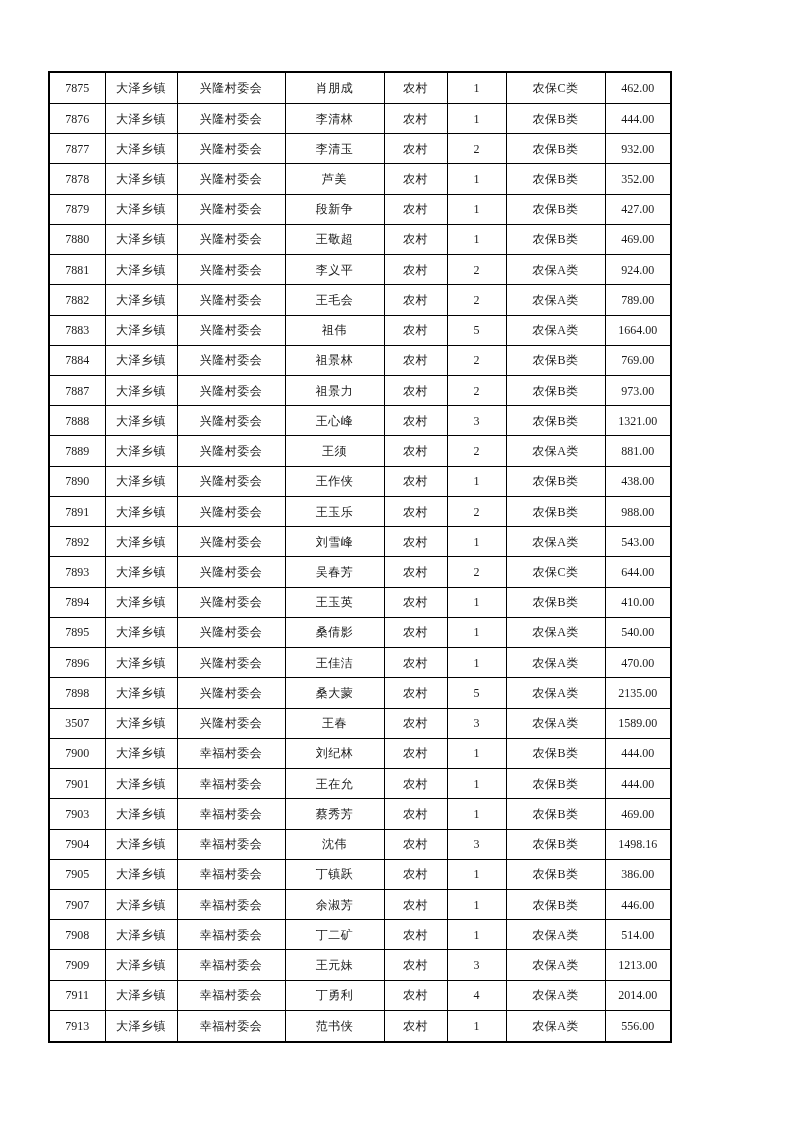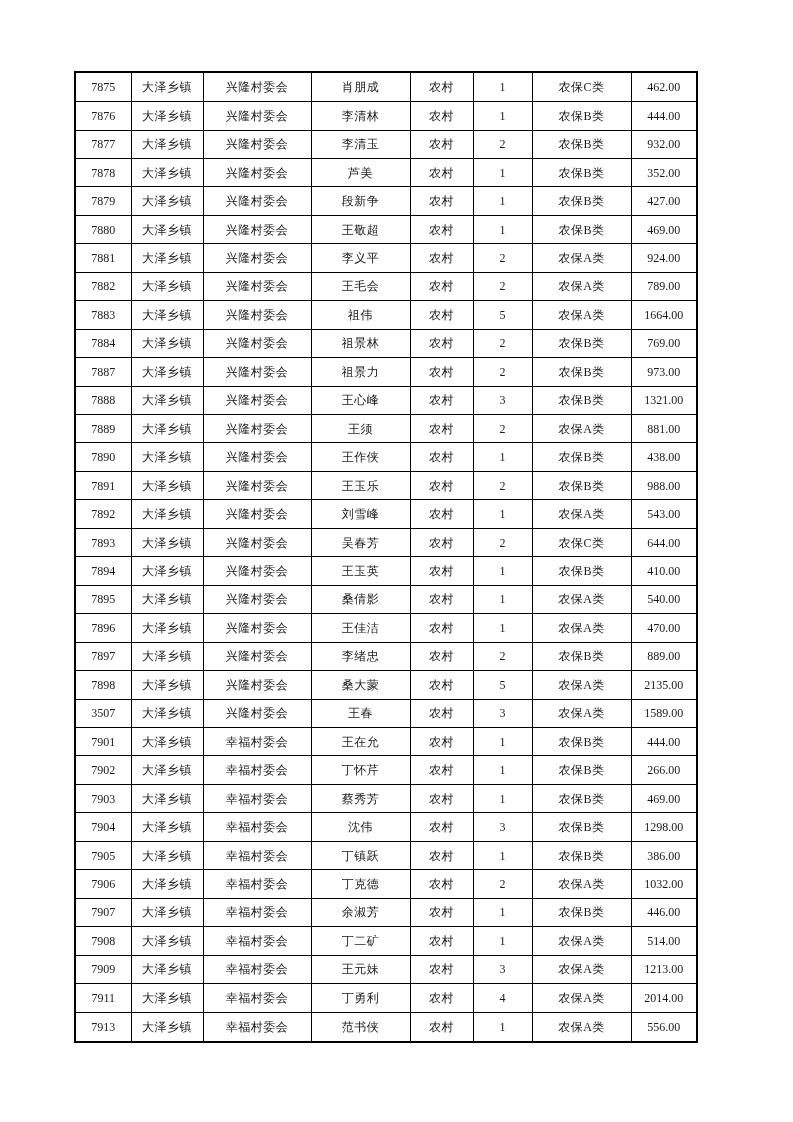--- a/index.html
+++ b/index.html
@@ -10,21 +10,21 @@
   .page {
     position: relative;
     width: 793px;
     height: 1122px;
     background: #ffffff;
     overflow: hidden;
     font-family: "Liberation Serif", "DejaVu Serif", serif;
   }
   table.records {
     position: absolute;
-    left: 74px;
+    left: 48px;
     top: 71px;
     width: 622px;
     height: 972px;
     border-collapse: collapse;
     table-layout: fixed;
     border: 2px solid #000000;
   }
   table.records td {
     border: 1px solid #000000;
     text-align: center;
@@ -259,108 +259,88 @@
           <td class="num">7896</td>
           <td>大泽乡镇</td>
           <td>兴隆村委会</td>
           <td>王佳洁</td>
           <td>农村</td>
           <td class="num">1</td>
           <td>农保A类</td>
           <td class="num">470.00</td>
         </tr>
         <tr>
-          <td class="num">7897</td>
-          <td>大泽乡镇</td>
-          <td>兴隆村委会</td>
-          <td>李绪忠</td>
-          <td>农村</td>
-          <td class="num">2</td>
-          <td>农保B类</td>
-          <td class="num">889.00</td>
-        </tr>
-        <tr>
           <td class="num">7898</td>
           <td>大泽乡镇</td>
           <td>兴隆村委会</td>
           <td>桑大蒙</td>
           <td>农村</td>
           <td class="num">5</td>
           <td>农保A类</td>
           <td class="num">2135.00</td>
         </tr>
         <tr>
           <td class="num">3507</td>
           <td>大泽乡镇</td>
           <td>兴隆村委会</td>
           <td>王春</td>
           <td>农村</td>
           <td class="num">3</td>
           <td>农保A类</td>
           <td class="num">1589.00</td>
         </tr>
         <tr>
+          <td class="num">7900</td>
+          <td>大泽乡镇</td>
+          <td>幸福村委会</td>
+          <td>刘纪林</td>
+          <td>农村</td>
+          <td class="num">1</td>
+          <td>农保B类</td>
+          <td class="num">444.00</td>
+        </tr>
+        <tr>
           <td class="num">7901</td>
           <td>大泽乡镇</td>
           <td>幸福村委会</td>
           <td>王在允</td>
           <td>农村</td>
           <td class="num">1</td>
           <td>农保B类</td>
           <td class="num">444.00</td>
         </tr>
         <tr>
-          <td class="num">7902</td>
-          <td>大泽乡镇</td>
-          <td>幸福村委会</td>
-          <td>丁怀芹</td>
-          <td>农村</td>
-          <td class="num">1</td>
-          <td>农保B类</td>
-          <td class="num">266.00</td>
-        </tr>
-        <tr>
           <td class="num">7903</td>
           <td>大泽乡镇</td>
           <td>幸福村委会</td>
           <td>蔡秀芳</td>
           <td>农村</td>
           <td class="num">1</td>
           <td>农保B类</td>
           <td class="num">469.00</td>
         </tr>
         <tr>
           <td class="num">7904</td>
           <td>大泽乡镇</td>
           <td>幸福村委会</td>
           <td>沈伟</td>
           <td>农村</td>
           <td class="num">3</td>
           <td>农保B类</td>
-          <td class="num">1298.00</td>
+          <td class="num">1498.16</td>
         </tr>
         <tr>
           <td class="num">7905</td>
           <td>大泽乡镇</td>
           <td>幸福村委会</td>
           <td>丁镇跃</td>
           <td>农村</td>
           <td class="num">1</td>
           <td>农保B类</td>
           <td class="num">386.00</td>
-        </tr>
-        <tr>
-          <td class="num">7906</td>
-          <td>大泽乡镇</td>
-          <td>幸福村委会</td>
-          <td>丁克德</td>
-          <td>农村</td>
-          <td class="num">2</td>
-          <td>农保A类</td>
-          <td class="num">1032.00</td>
         </tr>
         <tr>
           <td class="num">7907</td>
           <td>大泽乡镇</td>
           <td>幸福村委会</td>
           <td>余淑芳</td>
           <td>农村</td>
           <td class="num">1</td>
           <td>农保B类</td>
           <td class="num">446.00</td>

